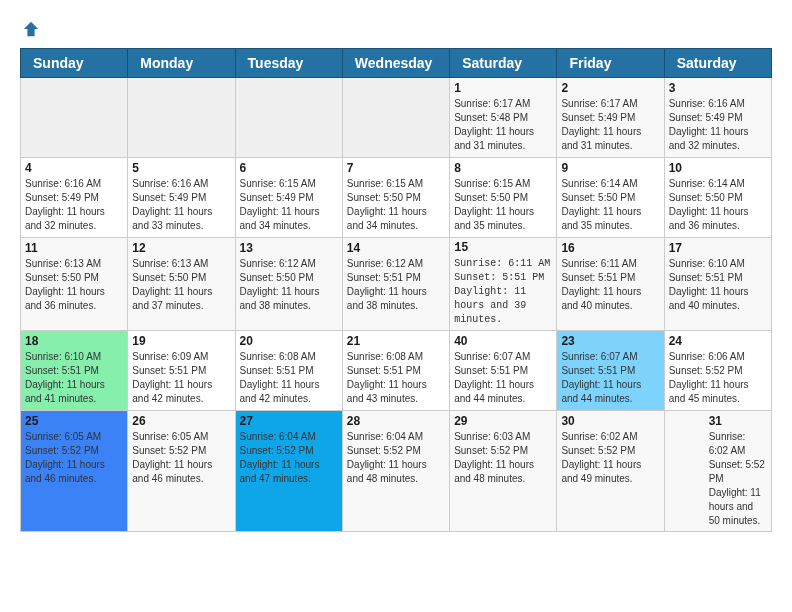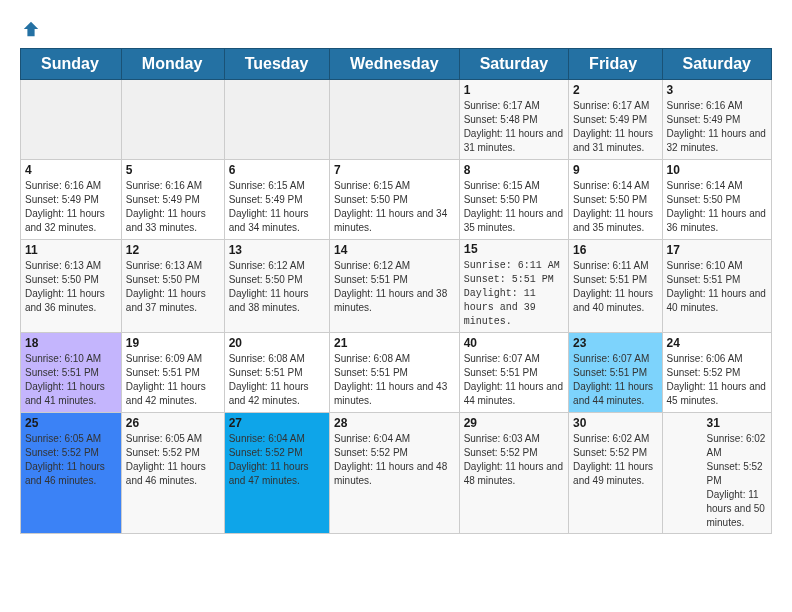--- a/index.html
+++ b/index.html
@@ -59,23 +59,23 @@
       margin-top: 2px;
     }
     .calendar {
       width: 100%;
       border-collapse: collapse;
       border: 1px solid #ccc;
     }
     .calendar th {
       background-color: #2471a3;
       color: #fff;
-      font-size: 16px;
-      font-weight: bold;
-      padding: 6px 20px;
+      font-size: 14px;
+      font-weight: bold;
+      padding: 6px 12px;
       text-align: left;
       border: 1px solid #1a5276;
     }
     .calendar td {
       border: 1px solid #ccc;
       vertical-align: top;
       padding: 3px 4px;
       width: calc(100% / 7);
       font-size: 9.5px;
       height: 80px;
@@ -208,21 +208,21 @@
           <td style="background: rgb(248, 248, 248);">
             <span class="day-number">16</span>
             <div class="day-info">Sunrise: 6:11 AM<br>Sunset: 5:51 PM<br>Daylight: 11 hours and 40 minutes.</div>
           </td>
           <td style="background: rgb(248, 248, 248);">
             <span class="day-number">17</span>
             <div class="day-info">Sunrise: 6:10 AM<br>Sunset: 5:51 PM<br>Daylight: 11 hours and 40 minutes.</div>
           </td>
         </tr>
         <tr>
-          <td style="background: #c4b5fd;">
+          <td style="background: #86efac;">
             <span class="day-number">18</span>
             <div class="day-info">Sunrise: 6:10 AM<br>Sunset: 5:51 PM<br>Daylight: 11 hours and 41 minutes.</div>
           </td>
           <td style="background: rgb(255, 255, 255);">
             <span class="day-number">19</span>
             <div class="day-info">Sunrise: 6:09 AM<br>Sunset: 5:51 PM<br>Daylight: 11 hours and 42 minutes.</div>
           </td>
           <td style="background: rgb(255, 255, 255);">
             <span class="day-number">20</span>
             <div class="day-info">Sunrise: 6:08 AM<br>Sunset: 5:51 PM<br>Daylight: 11 hours and 42 minutes.</div>

